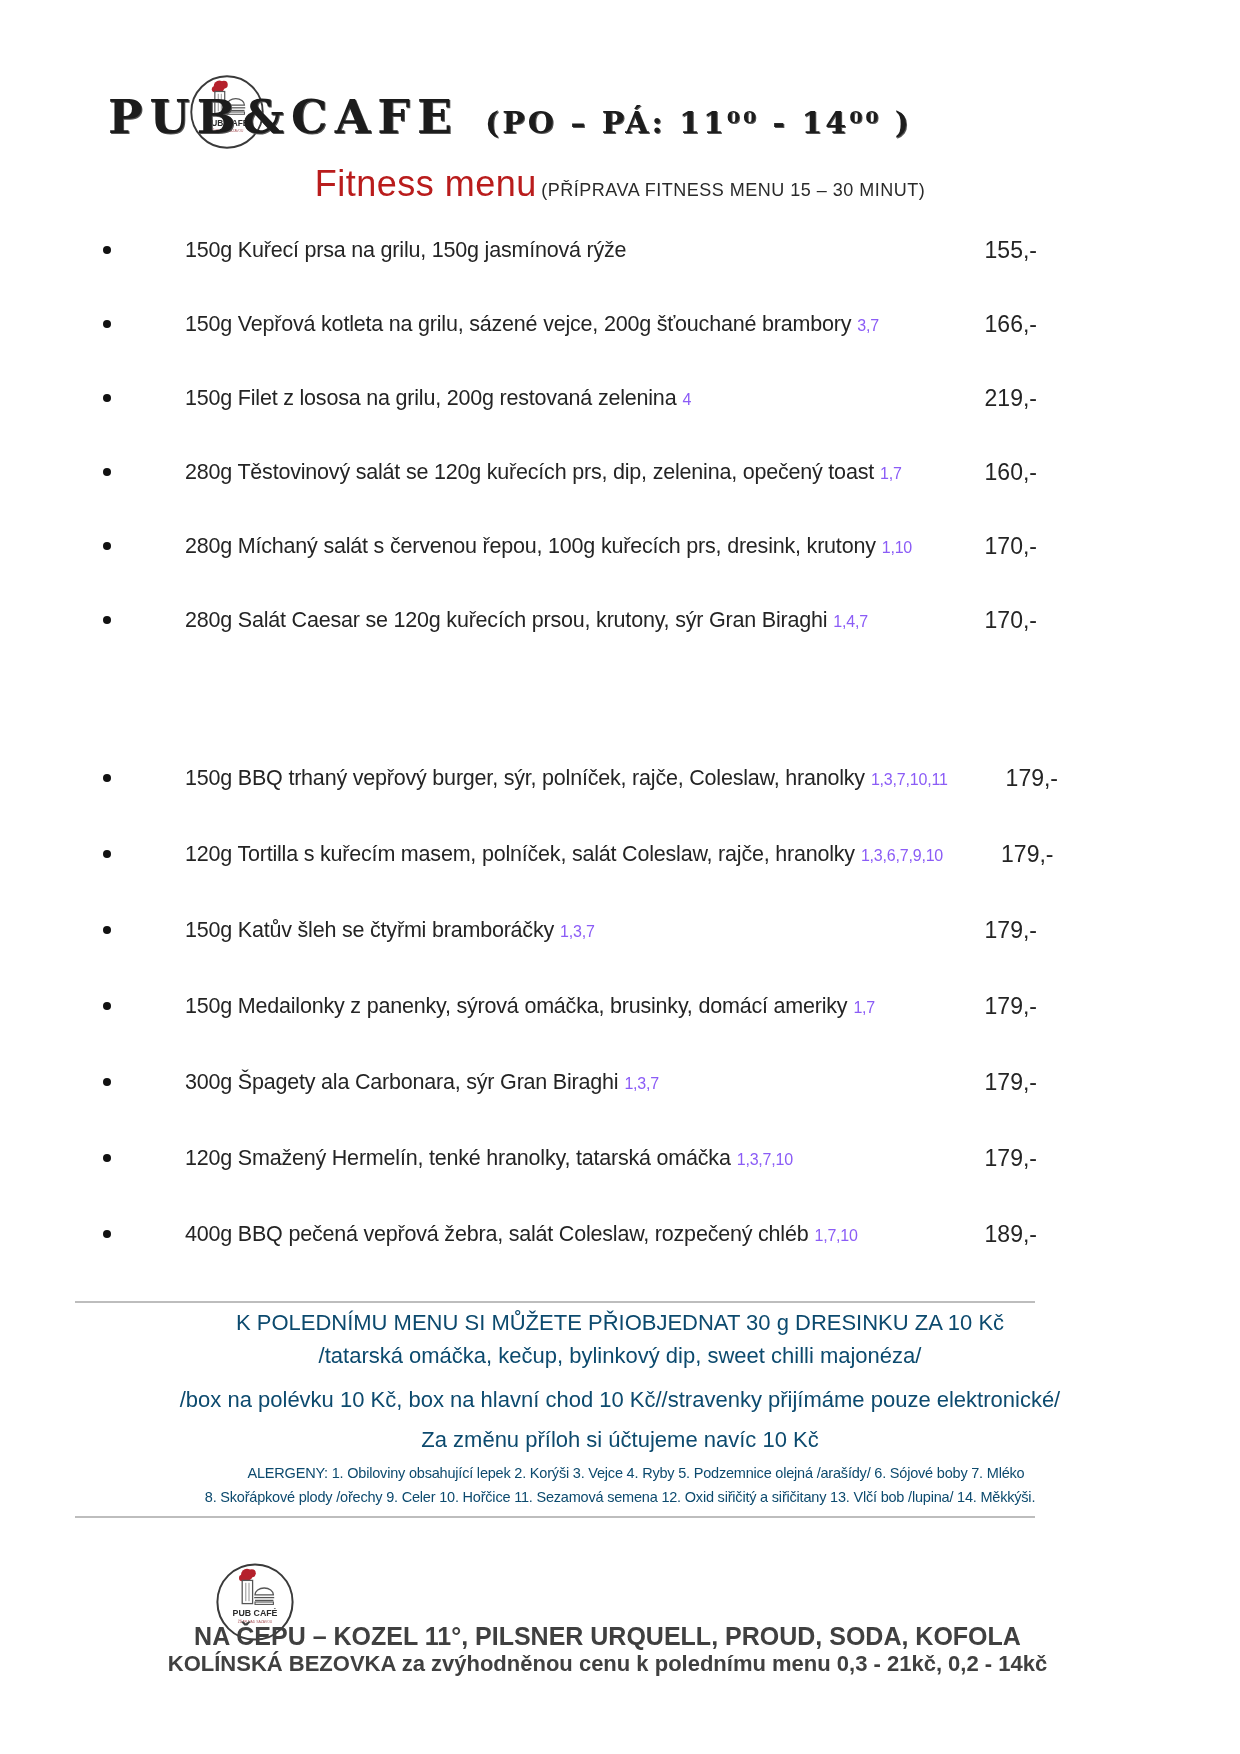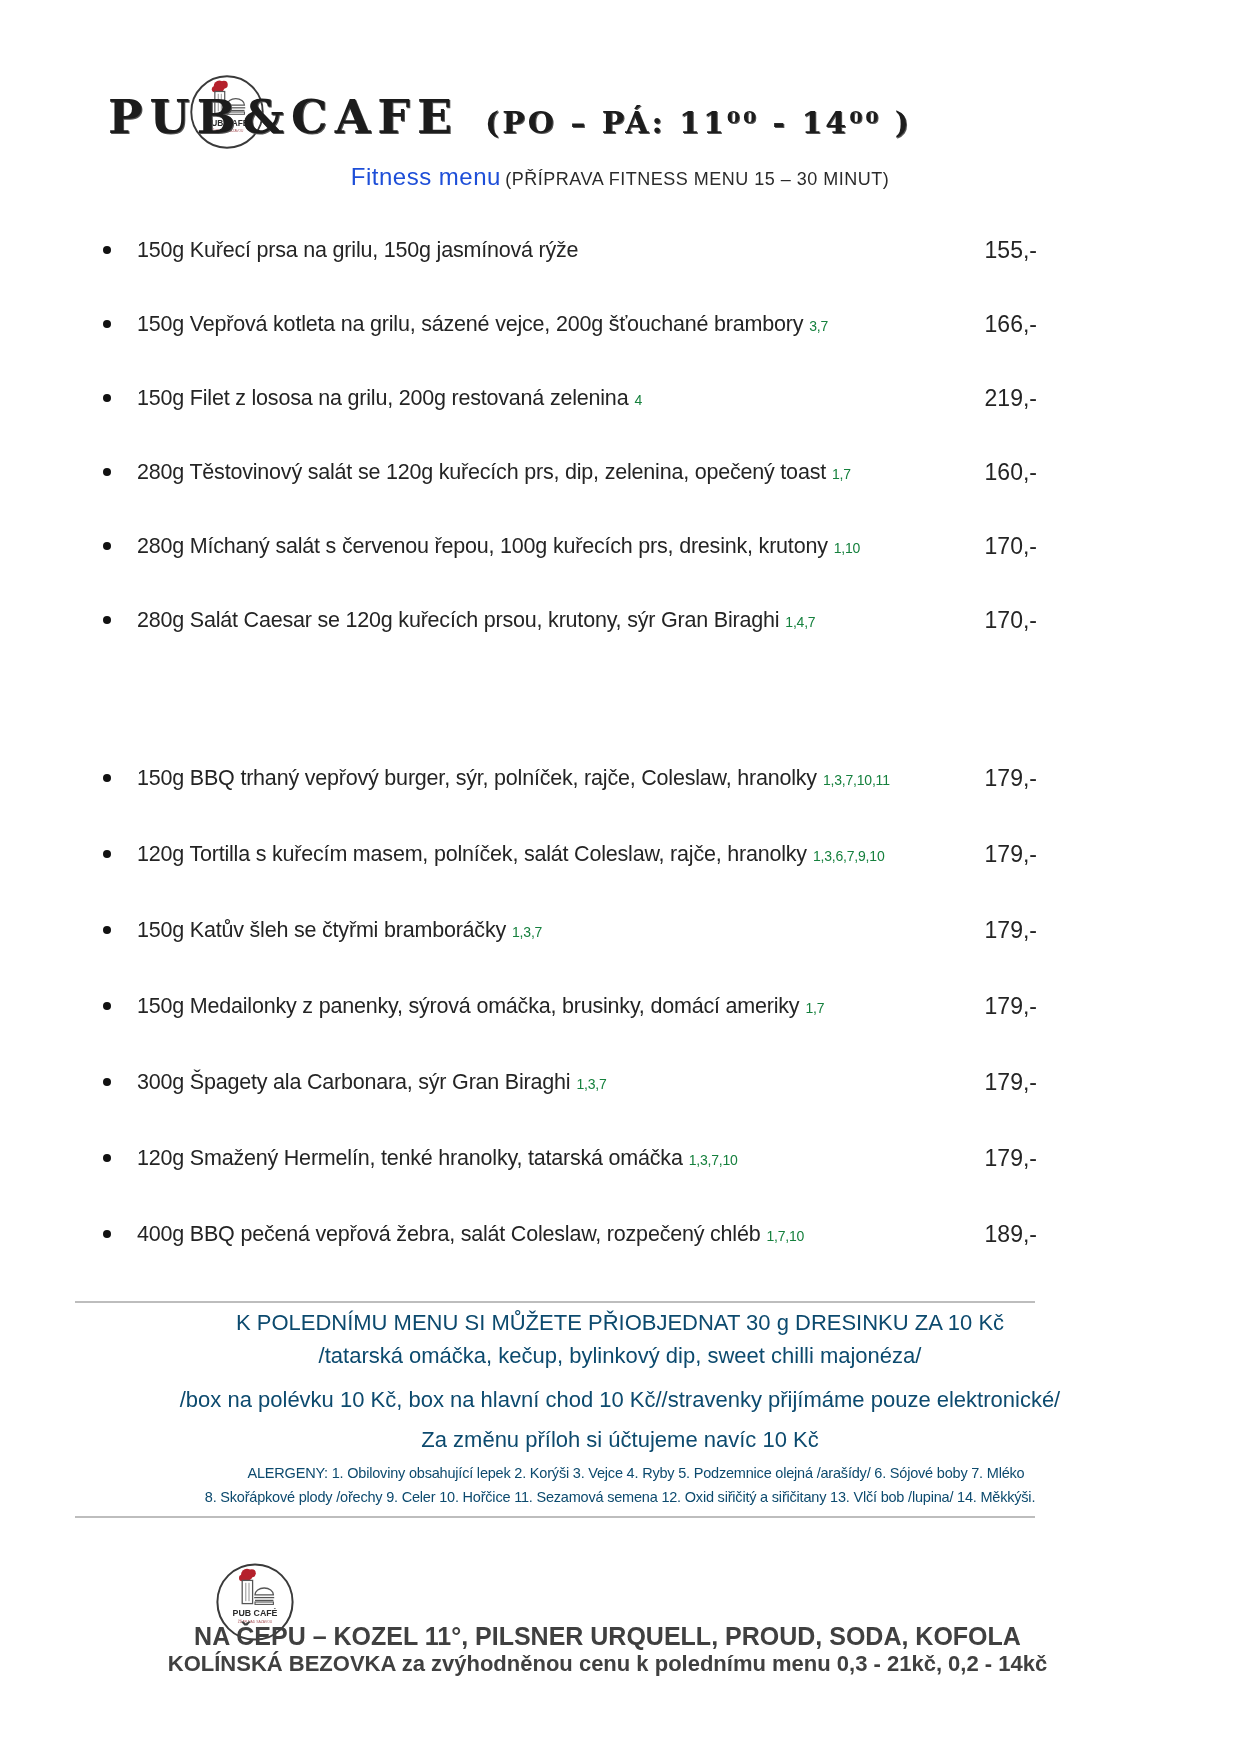--- a/index.html
+++ b/index.html
@@ -16,31 +16,31 @@
   
   .brand-row{
     position:absolute;top:90px;left:0;width:1020px;text-align:center;
     font-family:"DejaVu Serif",serif;font-weight:bold;white-space:nowrap;
   }
   .brand-name{font-size:46px;letter-spacing:7px;text-shadow:1px 1px 0 #555;}
   .brand-hours{font-size:30px;letter-spacing:3px;margin-left:26px;text-shadow:1px 1px 0 #555;}
 
   
   .sec-head{position:absolute;left:0;width:1240px;text-align:center;white-space:nowrap;}
-  .sec-title{font-size:24px;letter-spacing:0.5px;color:#1d4ed8;}
+  .sec-title{font-size:36px;letter-spacing:0.5px;color:#b91c1c;}
   .sec-sub{font-size:18px;letter-spacing:0.5px;color:#2a2a2a;}
 
   
   .list{position:absolute;left:85px;width:952px;}
   #list1 .row{height:74px;}
   #list2 .row{height:76px;}
-  .row{display:flex;align-items:center;}
+  .row{display:flex;align-items:center;gap:48px;}
   .bullet{width:8px;height:8px;border-radius:50%;background:#111;margin:0 26px 0 18px;flex:none;}
   .item-text{flex:1;font-size:21.5px;letter-spacing:-0.2px;white-space:nowrap;color:#242424;}
-  .allergens{font-size:14px;margin-left:6px;color:#15803d;}
+  .allergens{font-size:16px;margin-left:6px;color:#8b5cf6;}
   .price{font-size:23px;margin-left:10px;white-space:nowrap;color:#242424;}
 
   
   .rule{position:absolute;left:75px;width:960px;height:2px;background:#bdbdbd;}
   #rule1{top:1301px;}
   #rule2{top:1516px;}
 
   
   .note{position:absolute;left:0;width:1240px;text-align:center;color:#0c4a6e;white-space:nowrap;}
   .note-big{font-size:22px;}

